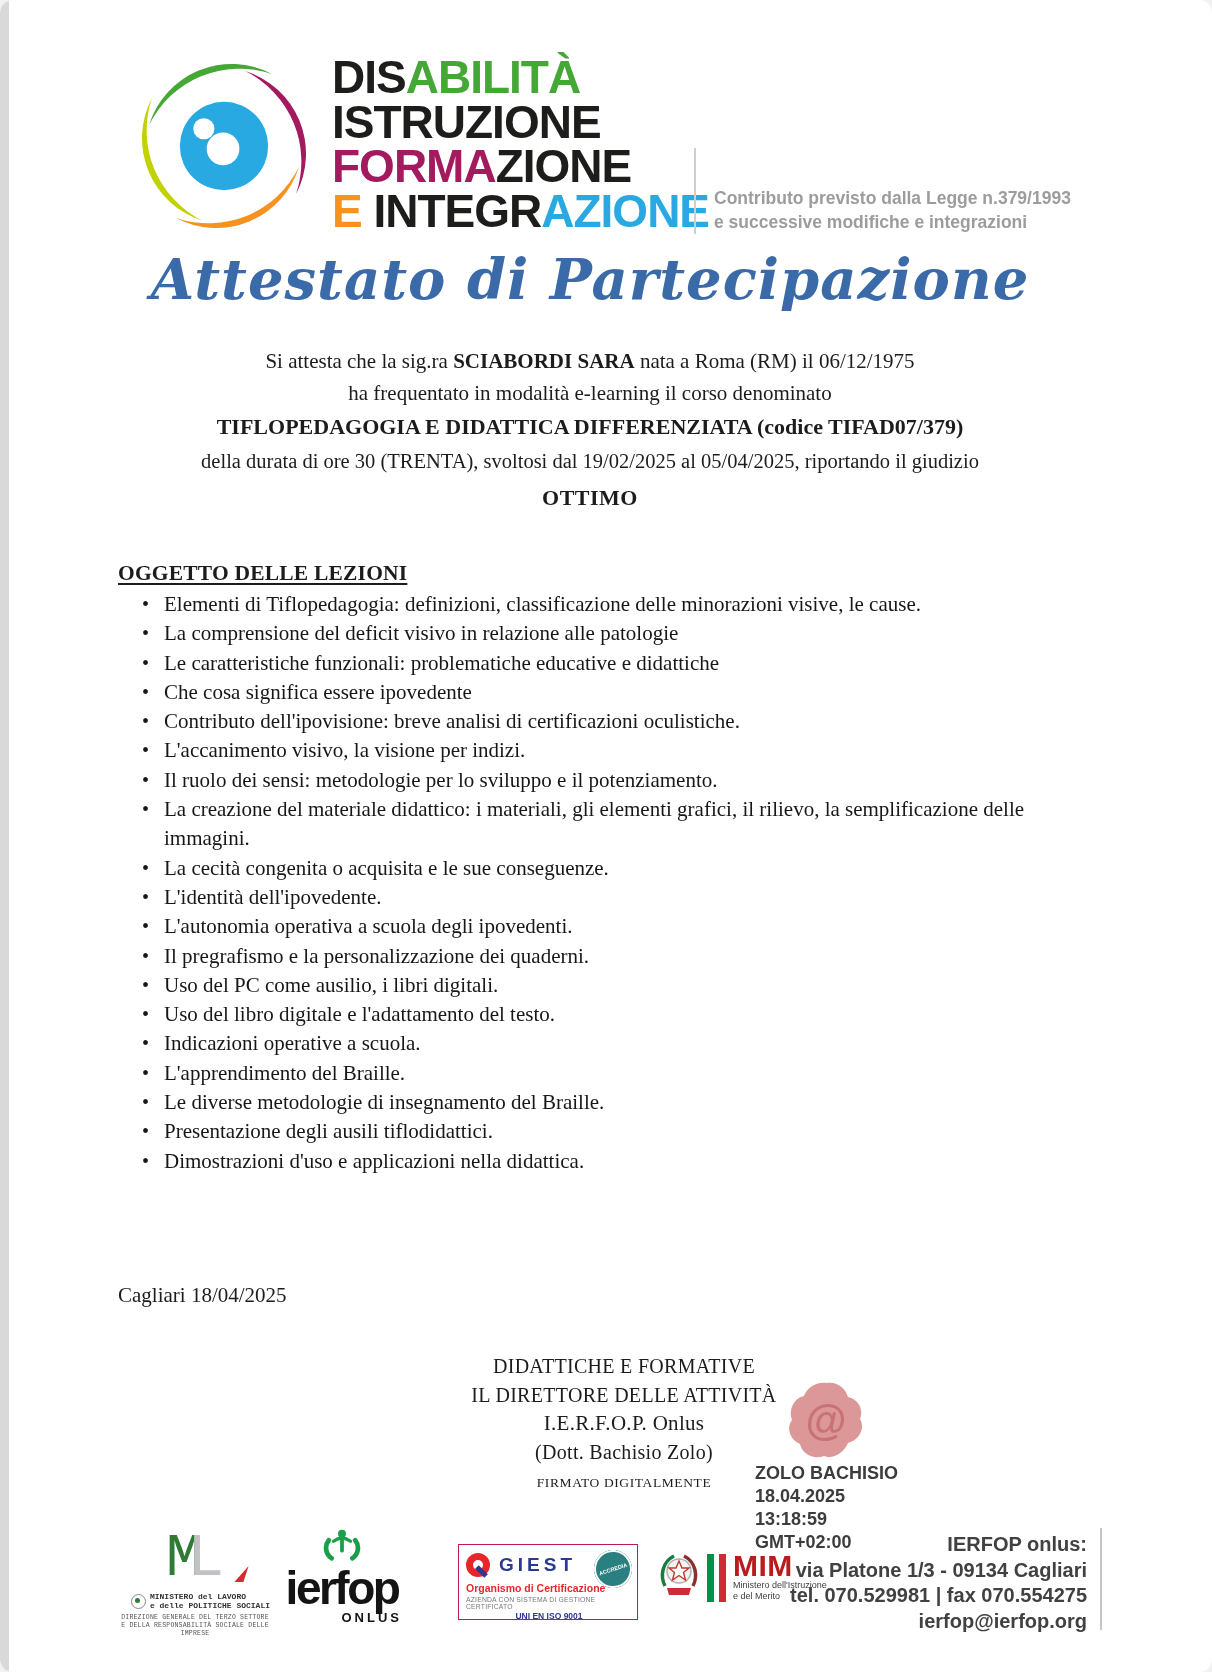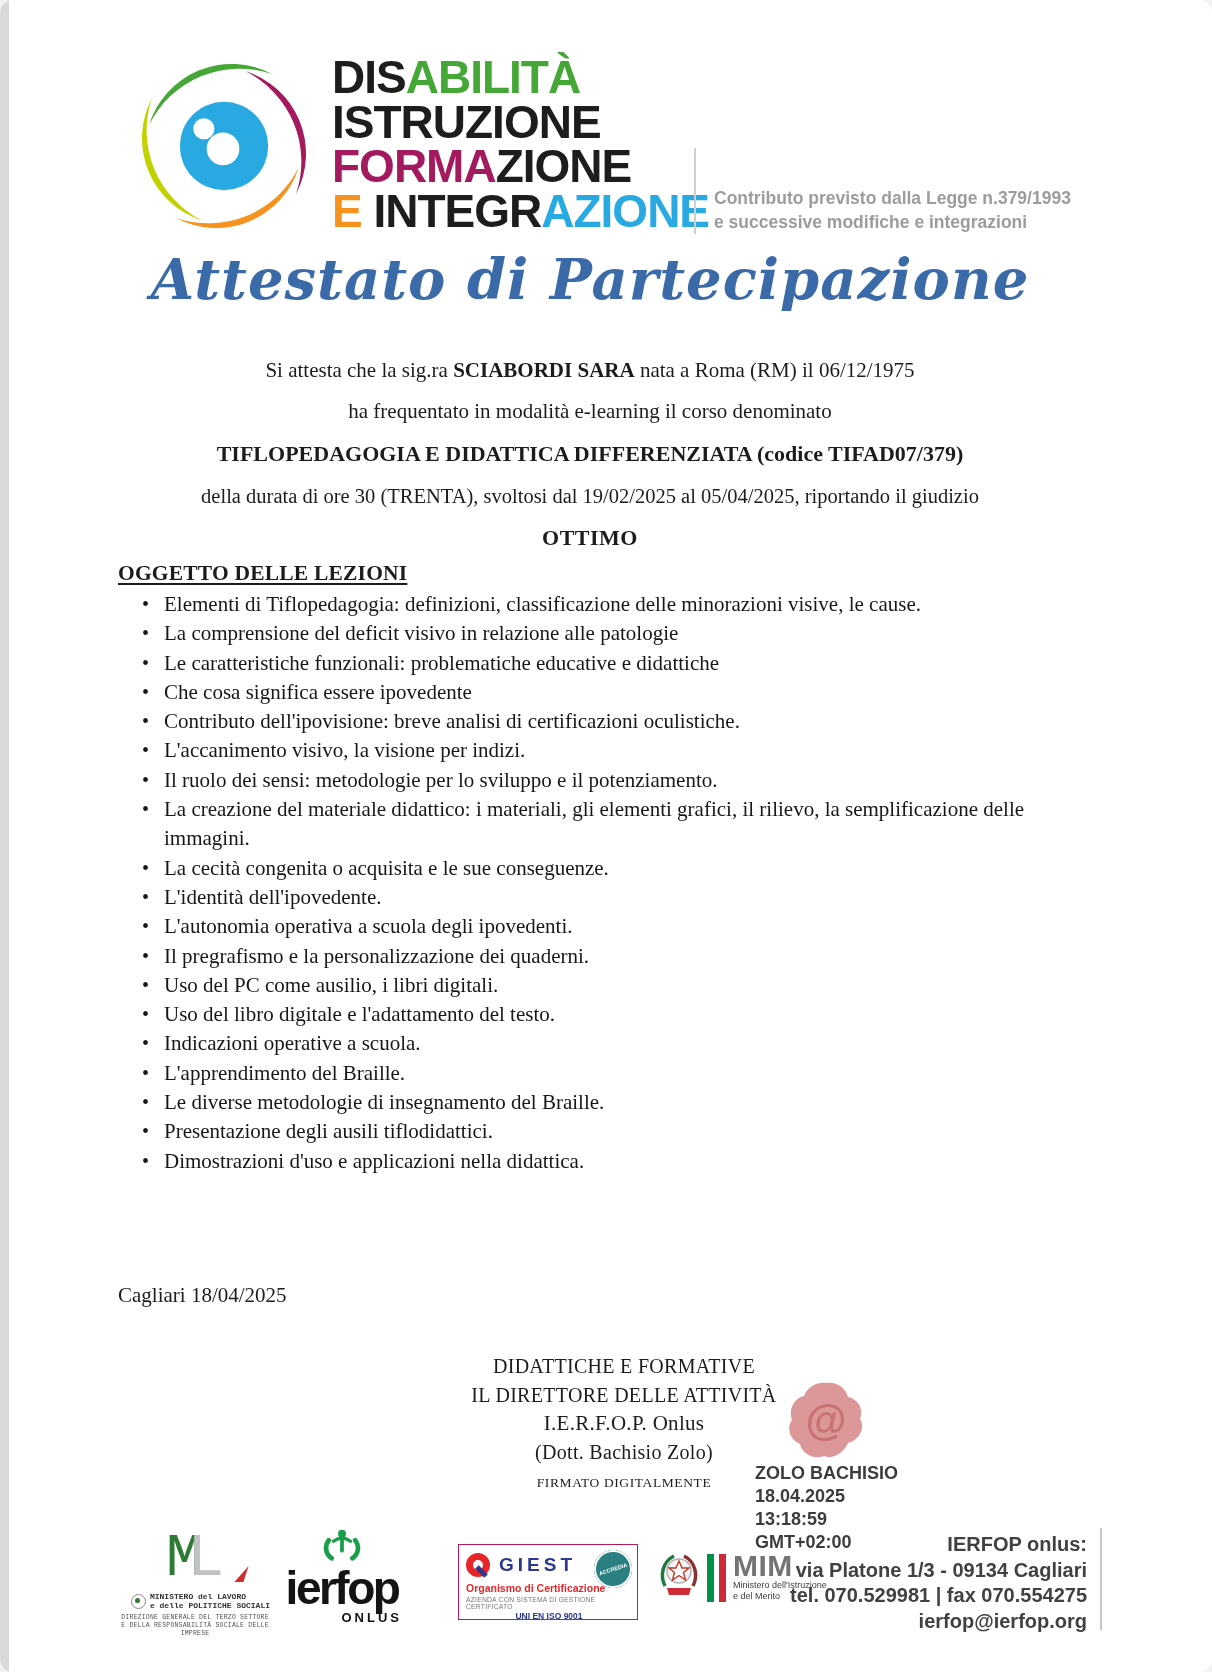--- a/index.html
+++ b/index.html
@@ -16,21 +16,21 @@
   .contrib{position:absolute;left:714px;top:186px;font-family:"Liberation Sans","DejaVu Sans",sans-serif;
            font-size:17.5px;line-height:24px;font-weight:600;color:#9c9c9c;white-space:nowrap;}
 
   
   .cert-title{position:absolute;left:0;top:246px;width:1180px;text-align:center;
               font-family:"DejaVu Serif","Liberation Serif",serif;font-style:italic;font-weight:700;
               font-size:56px;color:#3a6ba8;letter-spacing:1px;}
 
   
   .intro{position:absolute;left:0;top:344px;width:1180px;text-align:center;}
-  .intro p{margin:12px;font-size:21px;line-height:29px;}
+  .intro p{margin:3px;font-size:21px;line-height:29px;}
   .intro .course{font-weight:700;font-size:22px;line-height:31px;}
   .intro .duration{font-size:20.5px;margin-top:4px;line-height:30px;}
   .intro .grade{font-weight:700;font-size:22px;margin-top:7px;letter-spacing:0.5px;}
   .bold{font-weight:700;}
 
   
   .lessons-heading{position:absolute;left:118px;top:561px;font-size:21.5px;font-weight:700;
                    text-decoration:underline;text-underline-offset:3px;letter-spacing:0.2px;}
   .lessons-list{position:absolute;left:118px;top:590px;width:958px;list-style:none;margin:0;padding:0;}
   .lessons-list li{position:relative;padding-left:46px;font-size:21px;line-height:29.3px;color:#171717;}
@@ -75,21 +75,21 @@
                display:flex;align-items:center;justify-content:center;transform:rotate(-18deg);font-weight:700;}
   .qg-line1{font-size:10.5px;font-weight:700;color:#e8262a;margin-top:1px;}
   .qg-line2{font-size:6.8px;color:#77777f;margin-top:2px;letter-spacing:0.2px;}
   .qg-line3{font-size:8.5px;font-weight:700;color:#2b3990;text-align:center;margin-top:1px;}
 
   .f-mim{position:absolute;left:658px;top:1552px;display:flex;align-items:flex-start;gap:7px;
          font-family:"Liberation Sans",sans-serif;}
   .mim-bars{display:flex;gap:5px;margin-top:2px;}
   .mim-bars div{width:7px;height:48px;}
   .mim-bar-green{background:#009246;} .mim-bar-red{background:#ce2b37;}
-  .mim-text .mim-name{font-size:30px;font-weight:800;color:#737373;line-height:28px;letter-spacing:0.5px;}
+  .mim-text .mim-name{font-size:30px;font-weight:800;color:#b91c1c;line-height:28px;letter-spacing:0.5px;}
   .mim-text .mim-sub{font-size:9px;color:#414042;line-height:10.5px;}
 
   .f-contact{position:absolute;left:700px;top:1532px;width:387px;text-align:right;
              font-family:"Liberation Sans","DejaVu Sans",sans-serif;font-size:20px;line-height:25.5px;
              font-weight:700;color:#414042;}
   .f-divider{position:absolute;left:1100px;top:1528px;width:2px;height:102px;background:#c6c6c6;}
 </style>
 </head>
 <body>
 

